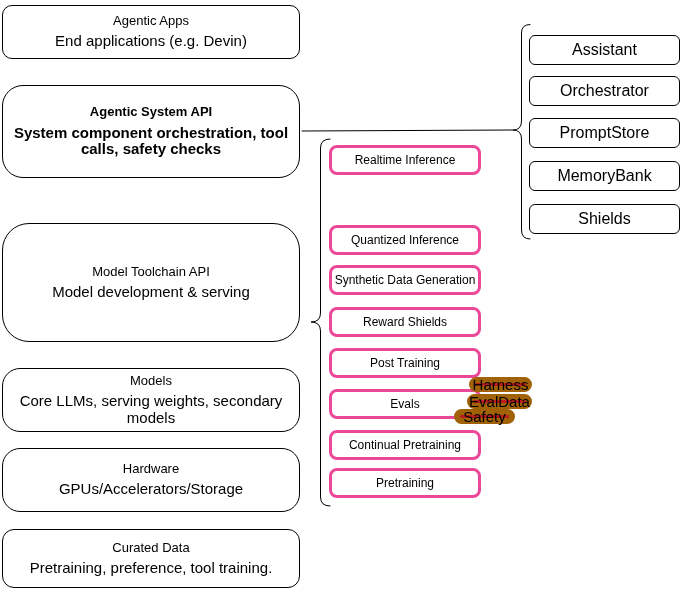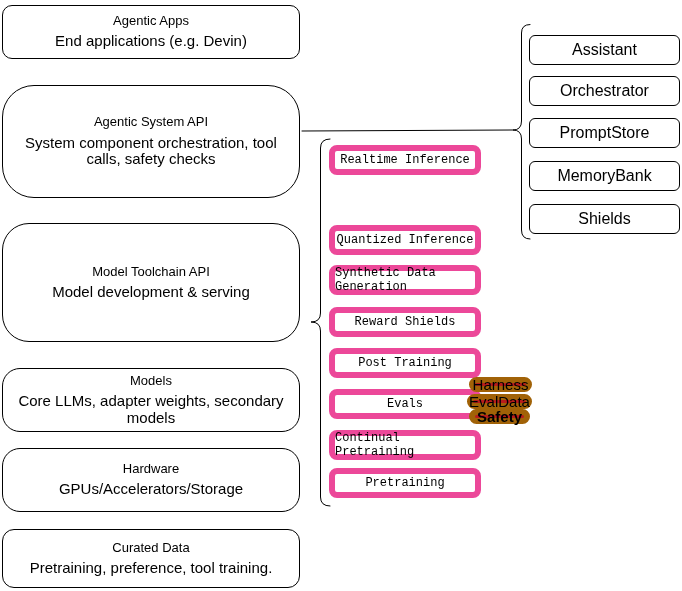--- a/index.html
+++ b/index.html
@@ -40,29 +40,28 @@
     padding: 2px 10px;
   }
   .lbox .title { font-size: 13px; line-height: 1.1; }
   .lbox .subtitle { font-size: 15px; line-height: 1.1; }
   .mbox {
     position: absolute;
     left: 329px;
     width: 152px;
     height: 30px;
     box-sizing: border-box;
-    border: 6px solid #ec4899;
+    border: 3px solid #ec4899;
     border-radius: 8px;
     background: #ffffff;
     display: flex;
     align-items: center;
     justify-content: center;
     font-size: 12px;
     z-index: 2;
-    font-family: Liberation Mono, monospace;
   }
   .rbox {
     position: absolute;
     left: 529px;
     width: 151px;
     height: 30px;
     box-sizing: border-box;
     border: 1px solid #000000;
     border-radius: 6px;
     background: #ffffff;
@@ -95,33 +94,33 @@
     <path d="M 302 131 L 513 130"></path>
     <path d="M 330 139 Q 320.5 139 320.5 148 L 320.5 313 Q 320.5 322 311 322 Q 320.5 322 320.5 331 L 320.5 497 Q 320.5 506 330 506"></path>
     <path d="M 530 24.5 Q 521.5 24.5 521.5 33 L 521.5 121 Q 521.5 130 513 130 Q 521.5 130 521.5 139 L 521.5 230 Q 521.5 239 530 239"></path>
   </svg>
 
   <div class="lbox" style="top:5px; height:54px; border-radius:10px;">
     <div class="title">Agentic Apps</div>
     <div class="subtitle">End applications (e.g. Devin)</div>
   </div>
 
-  <div class="lbox" style="top:85px; height:113px; border-radius:32px;">
+  <div class="lbox" style="top:85px; height:93px; border-radius:21px;font-weight:bold;">
     <div class="title">Agentic System API</div>
     <div class="subtitle">System component orchestration, tool calls, safety checks</div>
   </div>
 
   <div class="lbox" style="top:223px; height:119px; border-radius:27px;">
     <div class="title">Model Toolchain API</div>
     <div class="subtitle">Model development &amp; serving</div>
   </div>
 
   <div class="lbox" style="top:368px; height:64px; border-radius:18px;">
     <div class="title">Models</div>
-    <div class="subtitle">Core LLMs, adapter weights, secondary models</div>
+    <div class="subtitle">Core LLMs, serving weights, secondary models</div>
   </div>
 
   <div class="lbox" style="top:448px; height:64px; border-radius:18px;">
     <div class="title">Hardware</div>
     <div class="subtitle">GPUs/Accelerators/Storage</div>
   </div>
 
   <div class="lbox" style="top:529px; height:59px; border-radius:12px;">
     <div class="title">Curated Data</div>
     <div class="subtitle">Pretraining, preference, tool training.</div>
@@ -131,21 +130,21 @@
   <div class="mbox" style="top:225px;">Quantized Inference</div>
   <div class="mbox" style="top:265px;">Synthetic Data Generation</div>
   <div class="mbox" style="top:307px;">Reward Shields</div>
   <div class="mbox" style="top:348px;">Post Training</div>
   <div class="mbox" style="top:389px;">Evals</div>
   <div class="mbox" style="top:430px;">Continual Pretraining</div>
   <div class="mbox" style="top:468px;">Pretraining</div>
 
   <div class="tag" style="left:469px; top:377px; width:63px; height:15px;">Harness</div>
   <div class="tag" style="left:467px; top:394px; width:65px; height:15px;">EvalData</div>
-  <div class="tag" style="left:469px; top:409px; width:61px; height:15px;font-weight:bold;">Safety</div>
+  <div class="tag" style="left:454px; top:409px; width:61px; height:15px;">Safety</div>
 
   <div class="rbox" style="top:35px;">Assistant</div>
   <div class="rbox" style="top:76px;">Orchestrator</div>
   <div class="rbox" style="top:118px;">PromptStore</div>
   <div class="rbox" style="top:161px;">MemoryBank</div>
   <div class="rbox" style="top:204px;">Shields</div>
 
 </div>
 
 </body></html>

